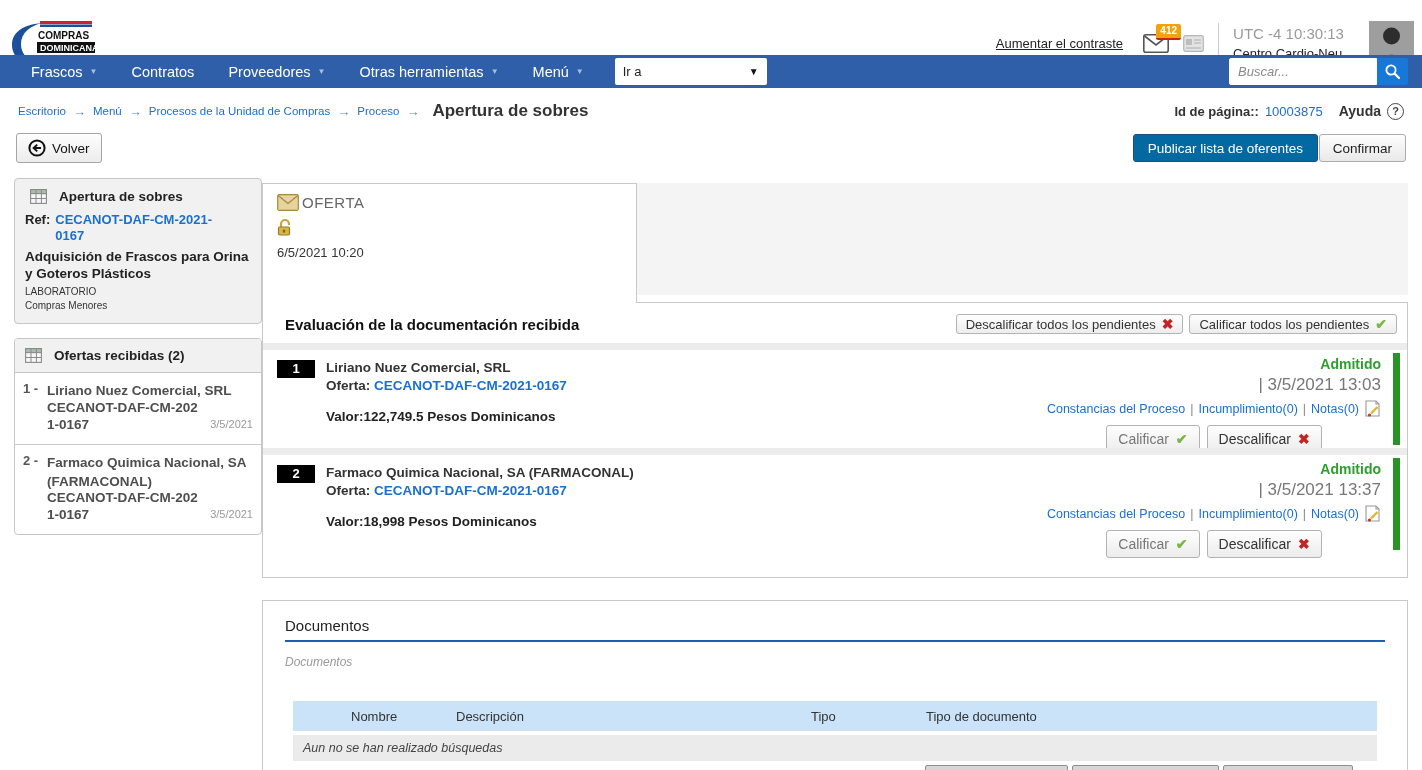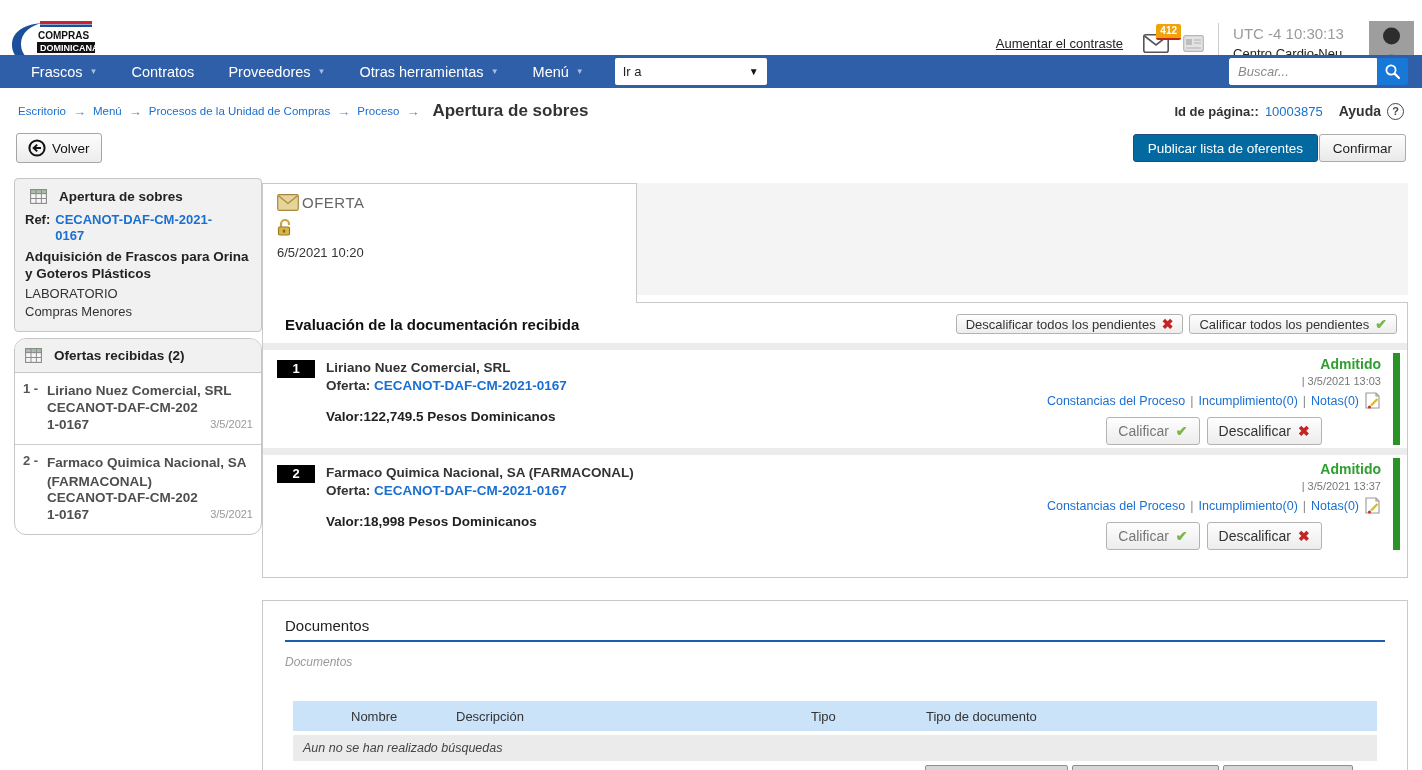--- a/index.html
+++ b/index.html
@@ -58,22 +58,22 @@
     background:linear-gradient(#fdfdfd,#e9e9e9); border:1px solid #ababab; color:#222; }
 
   
   .panel1 { position:absolute; left:14px; top:178px; width:248px; background:#f1f1f1; border:1px solid #c6c6c6;
     border-radius:4px; padding:10px 10px 12px; }
   .panel-head { display:flex; align-items:center; gap:12px; font-size:13.5px; font-weight:bold; color:#222; padding-left:5px; }
   .ref-row { display:flex; margin-top:8px; font-size:13px; }
   .ref-label { font-weight:bold; color:#222; flex:0 0 auto; }
   .ref-link { font-weight:bold; color:#1a6fd0; margin-left:5px; width:178px; line-height:1.25; cursor:pointer; }
   .p1-desc { font-weight:bold; color:#222; font-size:13.5px; line-height:1.3; margin-top:3px; }
-  .p1-line { color:#333; font-size:13px; margin-top:3px; }
-  .panel2 { position:absolute; left:14px; top:338px; width:248px; border:1px solid #c6c6c6; border-radius:12px;
+  .p1-line { color:#333; font-size:10px; margin-top:3px; }
+  .panel2 { position:absolute; left:14px; top:338px; width:248px; border:1px solid #c6c6c6; border-radius:4px;
     background:#fff; overflow:hidden; }
   .panel2-head { background:#f1f1f1; border-bottom:1px solid #c6c6c6; padding:9px 10px; display:flex; align-items:center;
     gap:12px; font-size:13.5px; font-weight:bold; color:#222; }
   .offer-item { display:flex; padding:8px 8px 10px 8px; cursor:pointer; }
   .offer-item + .offer-item { border-top:1px solid #ccc; }
   .offer-num { font-weight:bold; color:#555; font-size:13px; width:24px; flex:0 0 auto; }
   .offer-body { flex:1; }
   .offer-name { font-weight:bold; color:#4e4e4e; font-size:13.5px; line-height:1.25; }
   .offer-ref { font-weight:bold; color:#4e4e4e; font-size:13.5px; line-height:1.25; word-break:break-all; }
   .offer-date { float:right; color:#999; font-size:11px; font-weight:normal; margin-left:6px; margin-top:18px; }
@@ -105,21 +105,21 @@
   .row-left { position:absolute; left:14px; top:10px; display:flex; }
   .row-badge { background:#000; color:#fff; font-weight:bold; font-size:13px; width:38px; height:18px;
     text-align:center; line-height:18px; margin-right:11px; flex:0 0 auto; }
   .row-name { font-weight:bold; color:#333; font-size:13.5px; }
   .row-offer { font-size:13.5px; margin-top:3px; }
   .row-offer-label { font-weight:bold; color:#333; }
   .row-offer-link { color:#1a6fd0; font-weight:600; cursor:pointer; }
   .row-value { font-weight:bold; color:#222; font-size:13.5px; margin-top:16px; }
   .row-right { position:absolute; right:26px; top:6px; text-align:right; }
   .row-status { font-weight:bold; color:#2e9e2e; font-size:14px; }
-  .row-date { color:#777; font-size:11px; margin-top:3px; }
+  .row-date { color:#777; font-size:17px; margin-top:3px; }
   .row-links { margin-top:5px; font-size:12.5px; color:#888; display:flex; align-items:center; justify-content:flex-end; gap:5px; }
   .row-links a { color:#1a6fd0; text-decoration:none; cursor:pointer; }
   .row-btns { margin-top:8px; display:flex; gap:7px; justify-content:center; }
   .row-btn { height:28px; padding:0 11px; background:linear-gradient(#fefefe,#ececec); border:1px solid #b3b3b3;
     border-radius:3px; font-size:14px; display:flex; align-items:center; gap:7px; cursor:pointer;
     font-family:"Liberation Sans", sans-serif; }
   .row-btn.qualify { color:#777; }
   .row-btn.disqualify { color:#333; }
 
   

